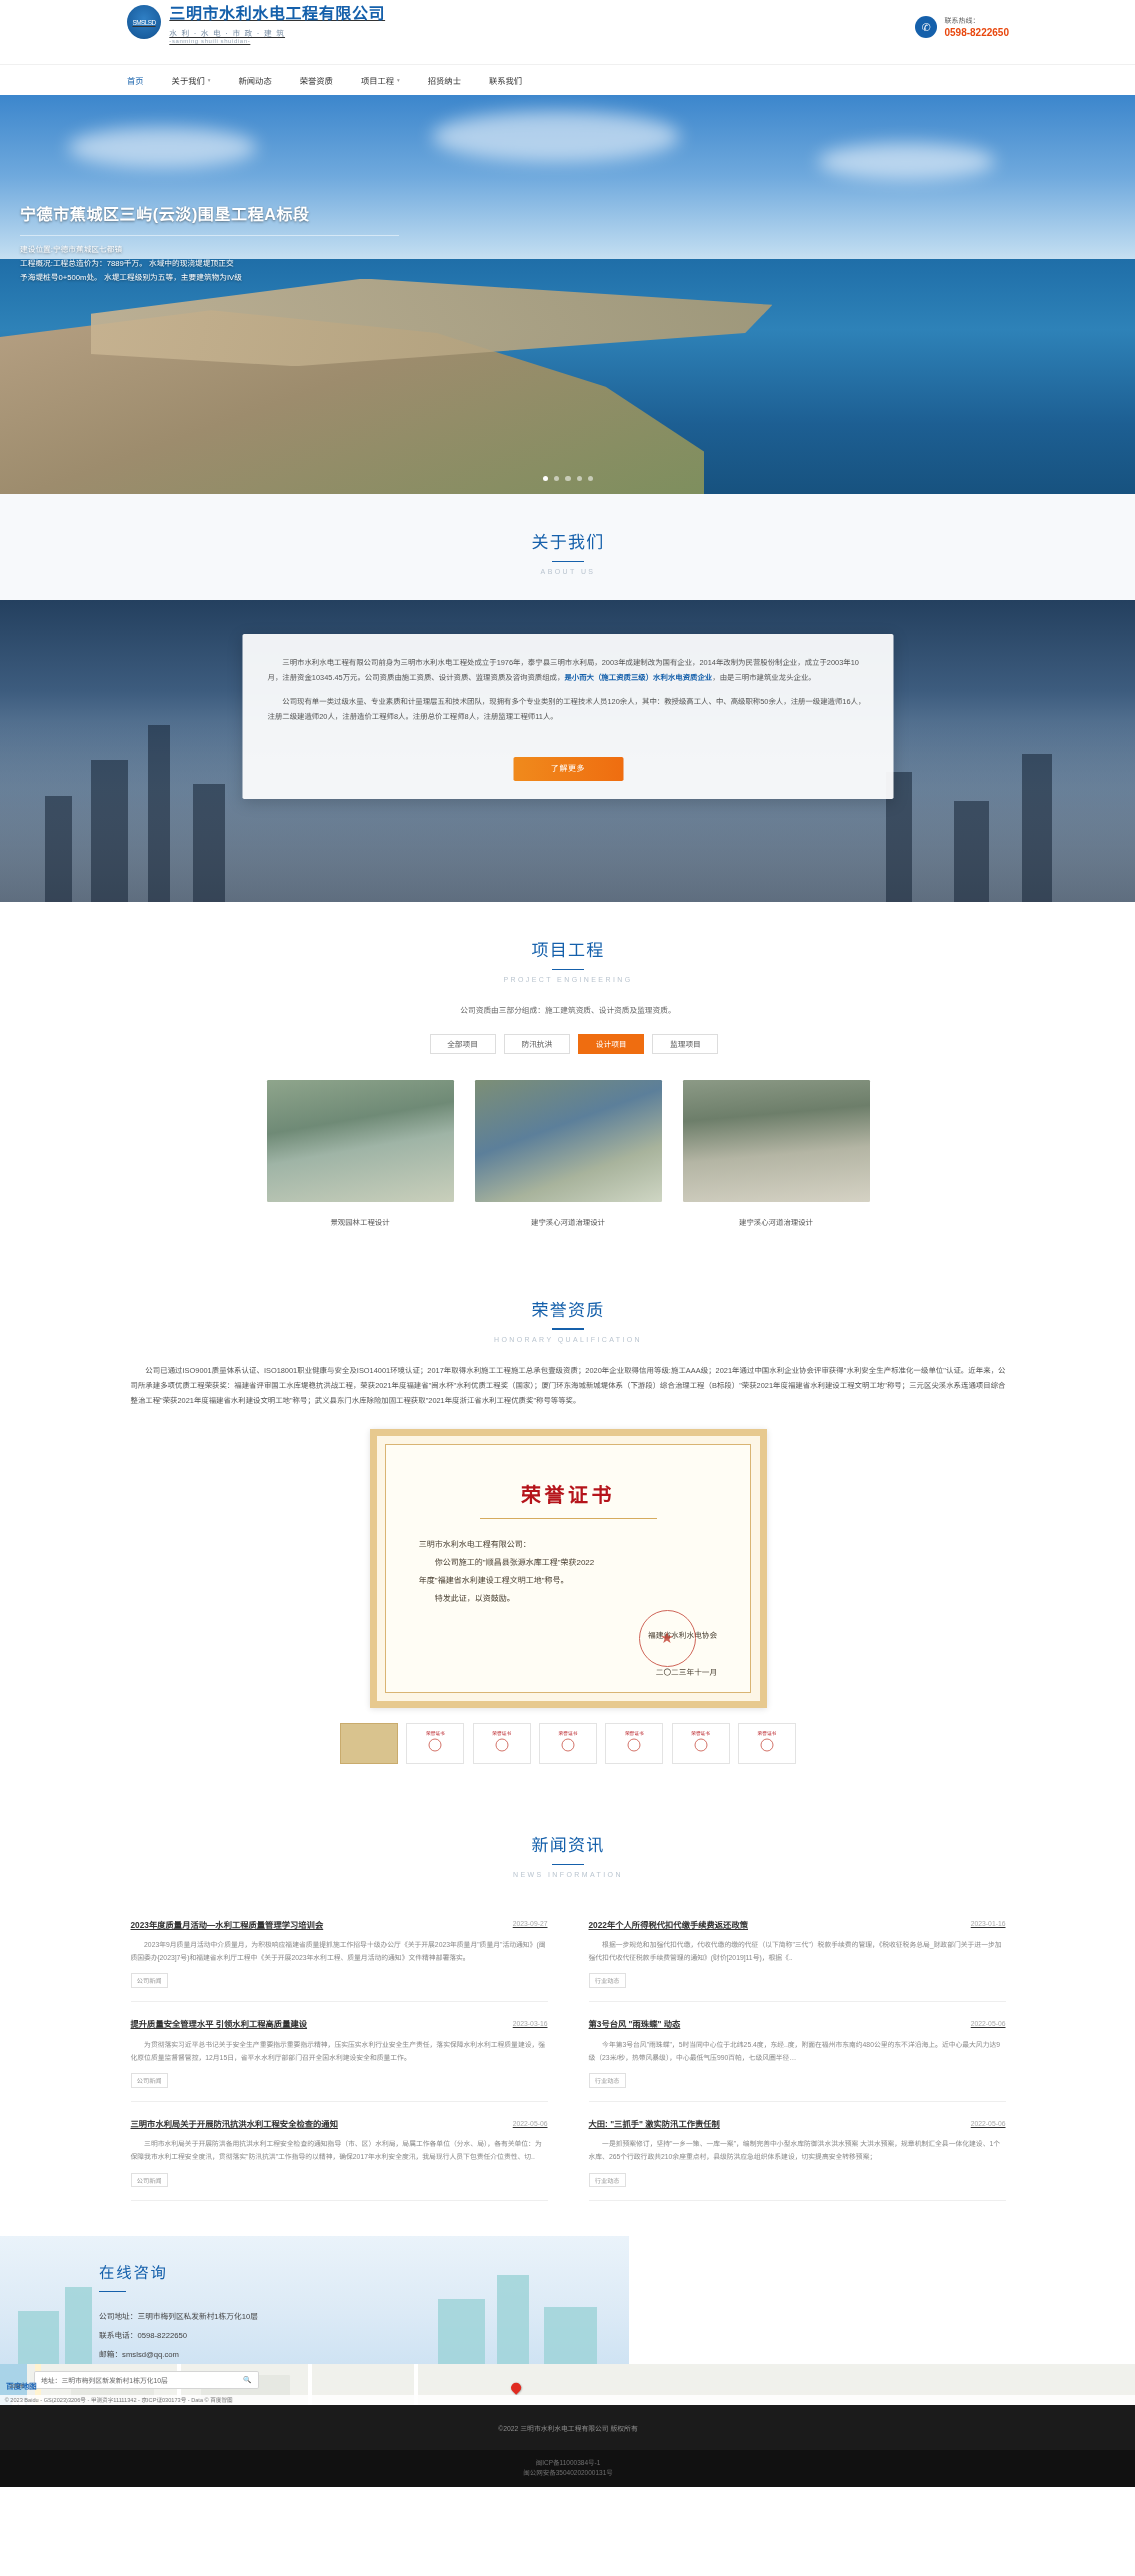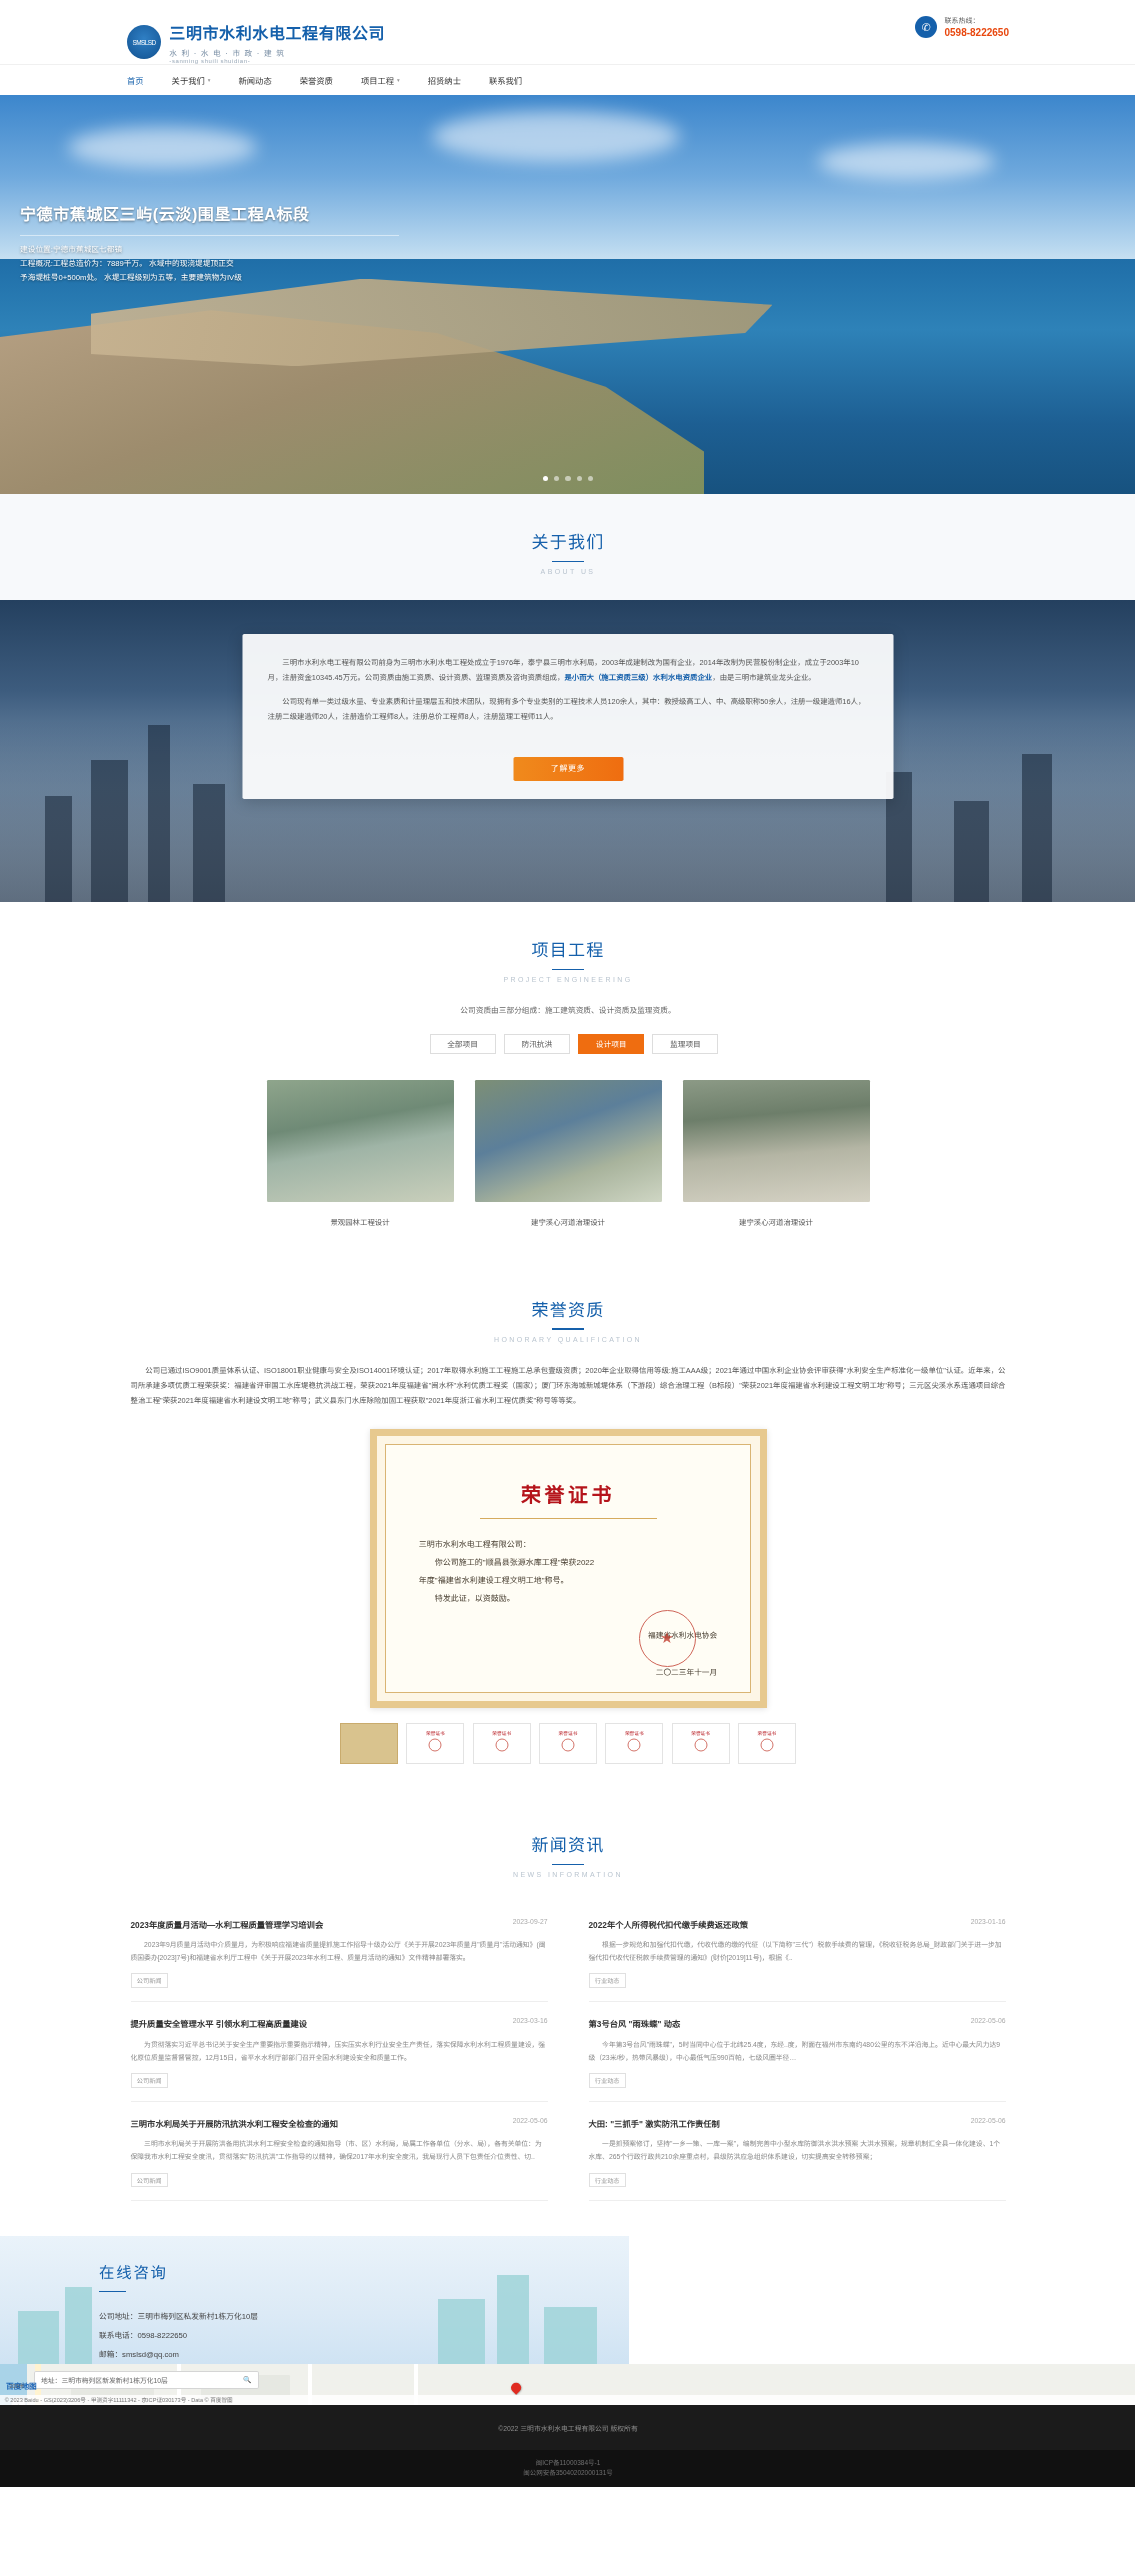--- a/index.html
+++ b/index.html
@@ -9,23 +9,24 @@
     background: #ffffff;
     color: #333;
   }
   body { width: 1136px; overflow-x: hidden; }
 
   
   .header {
     height: 64px;
     background: #ffffff;
     display: flex;
-    align-items: flex-end;
+    align-items: flex-start;
     padding: 0 0 0 127px;
     position: relative;
+    text-decoration: underline;
   }
   .logo-wrap { display: flex; align-items: center; gap: 8.3px; }
   .logo-mark {
     width: 34px; height: 34px; border-radius: 50%;
     background: radial-gradient(circle at 50% 40%, #2f7fc4 0%, #1a5fa0 70%, #0d3d6e 100%);
     display: flex; align-items: center; justify-content: center;
     color: #fff; font-size: 6.5px; letter-spacing: -0.6px;
   }
   .logo-text-main {
     font-size: 16px; font-weight: bold; color: #1560ab; letter-spacing: 0.6px;
@@ -187,21 +188,21 @@
   .cert-thumb .mini-red { position: absolute; left: 50%; top: 52%; transform: translate(-50%,-50%); width: 13px; height: 13px; border: 1.2px solid #c0392b; border-radius: 50%; opacity: .7; }
   .cert-thumb .mini-t { position: absolute; top: 6px; left: 0; right: 0; text-align: center; font-size: 4.7px; color: #b5141b; }
 
   
   .news { background: #fff; padding-bottom: 35px; }
   .news-grid {
     width: 875px; margin: 24px auto 0;
     display: grid; grid-template-columns: 1fr 1fr; column-gap: 41px; row-gap: 0;
   }
   .news-item { padding: 15.4px 0 13px; border-bottom: 0.6px solid #eee; }
-  .news-head { display: flex; justify-content: space-between; align-items: flex-start; }
+  .news-head { display: flex; justify-content: space-between; align-items: center; text-decoration: underline; }
   .news-title { font-size: 8.3px; color: #333; font-weight: bold; }
   .news-date { font-size: 6.8px; color: #aaa; }
   .news-body { font-size: 6.8px; line-height: 13px; color: #888; margin-top: 8.3px; text-indent: 2em; }
   .news-tag {
     display: inline-block; margin-top: 9.5px; padding: 1.8px 5.3px;
     border: 0.6px solid #e0e0e0; font-size: 6.2px; color: #999;
   }
 
   
   .consult { display: flex; height: 169px; flex-direction: column; }

